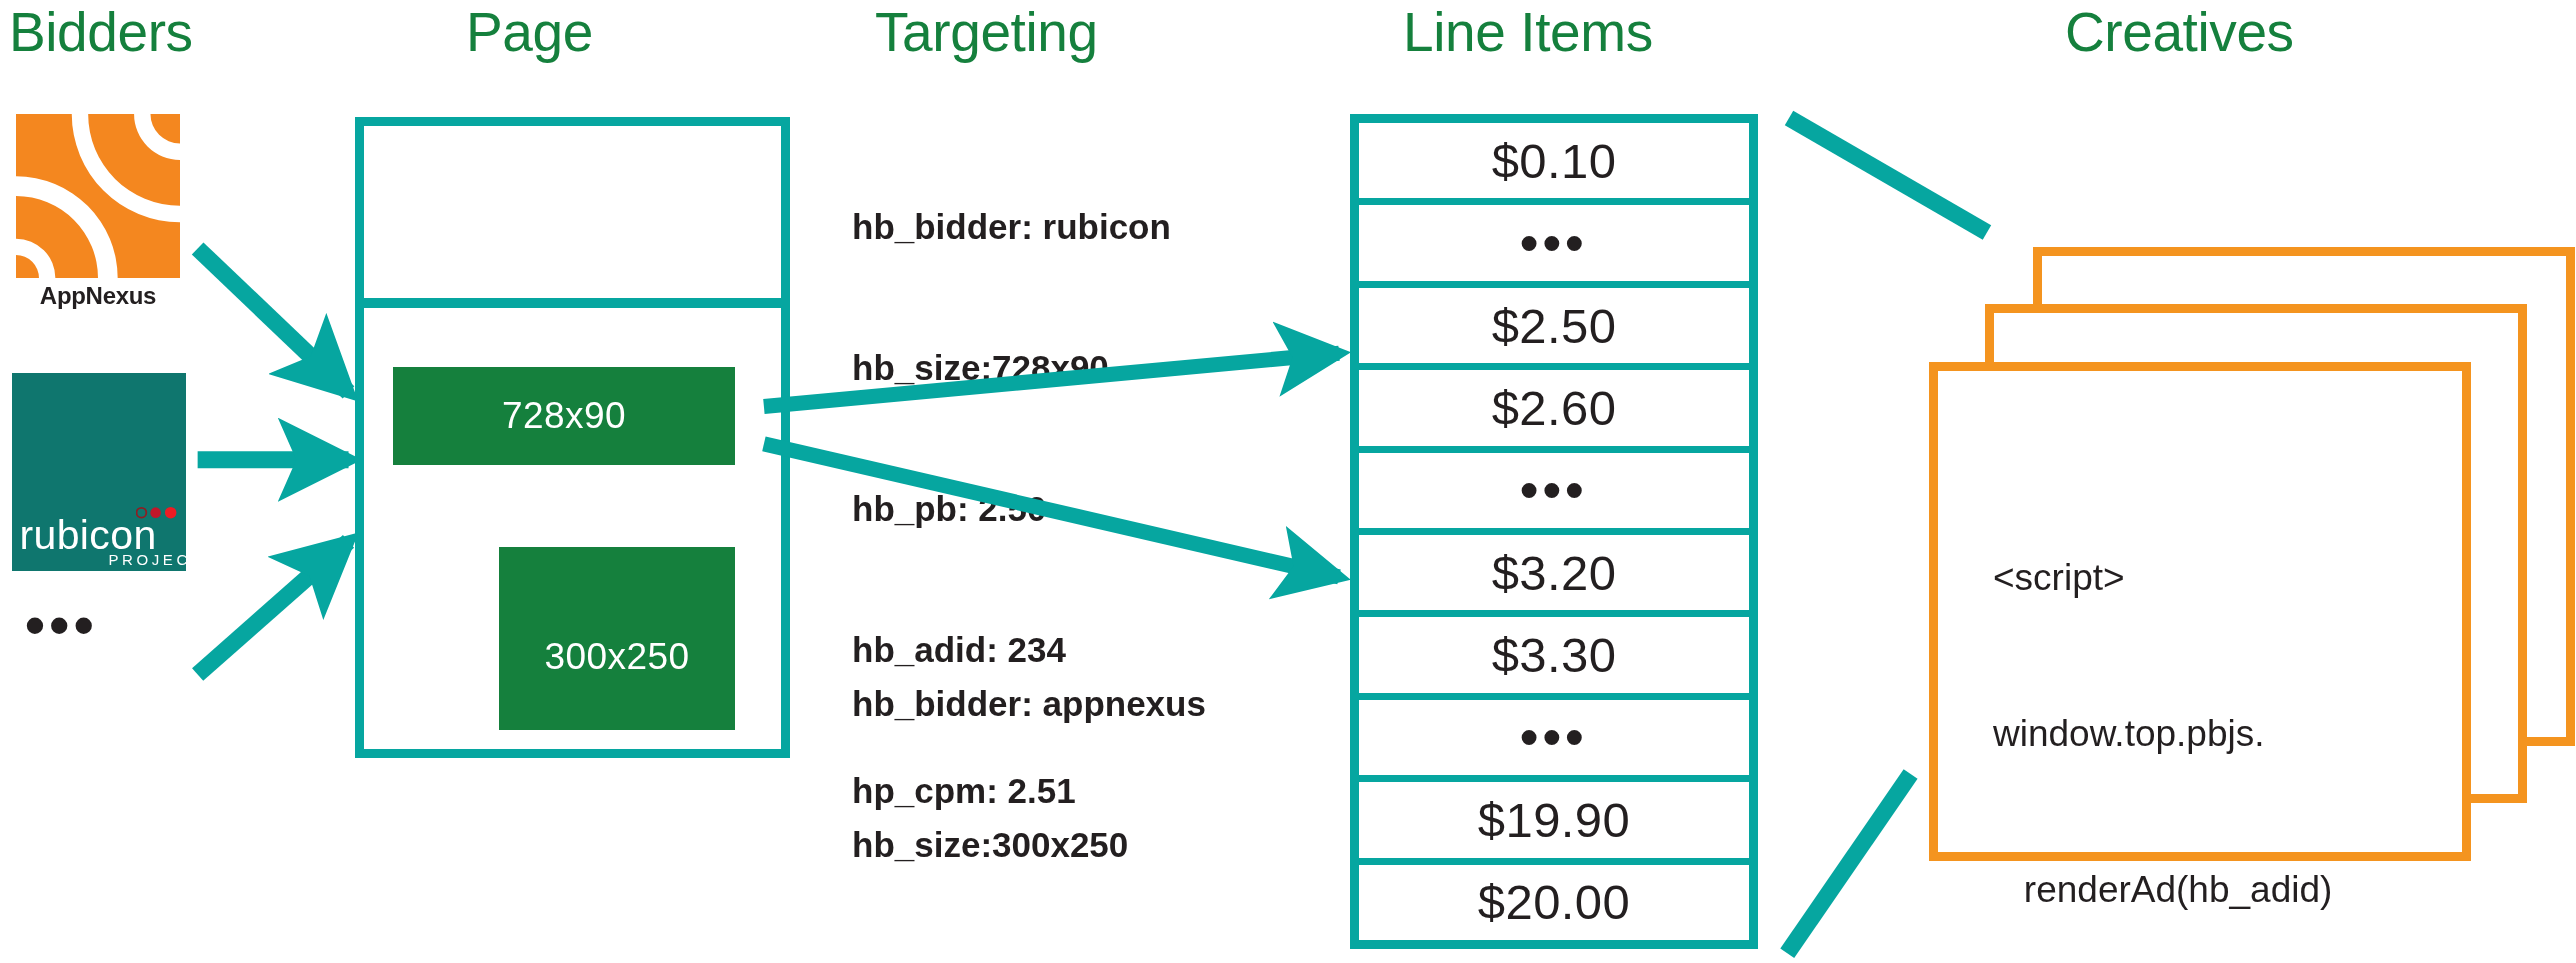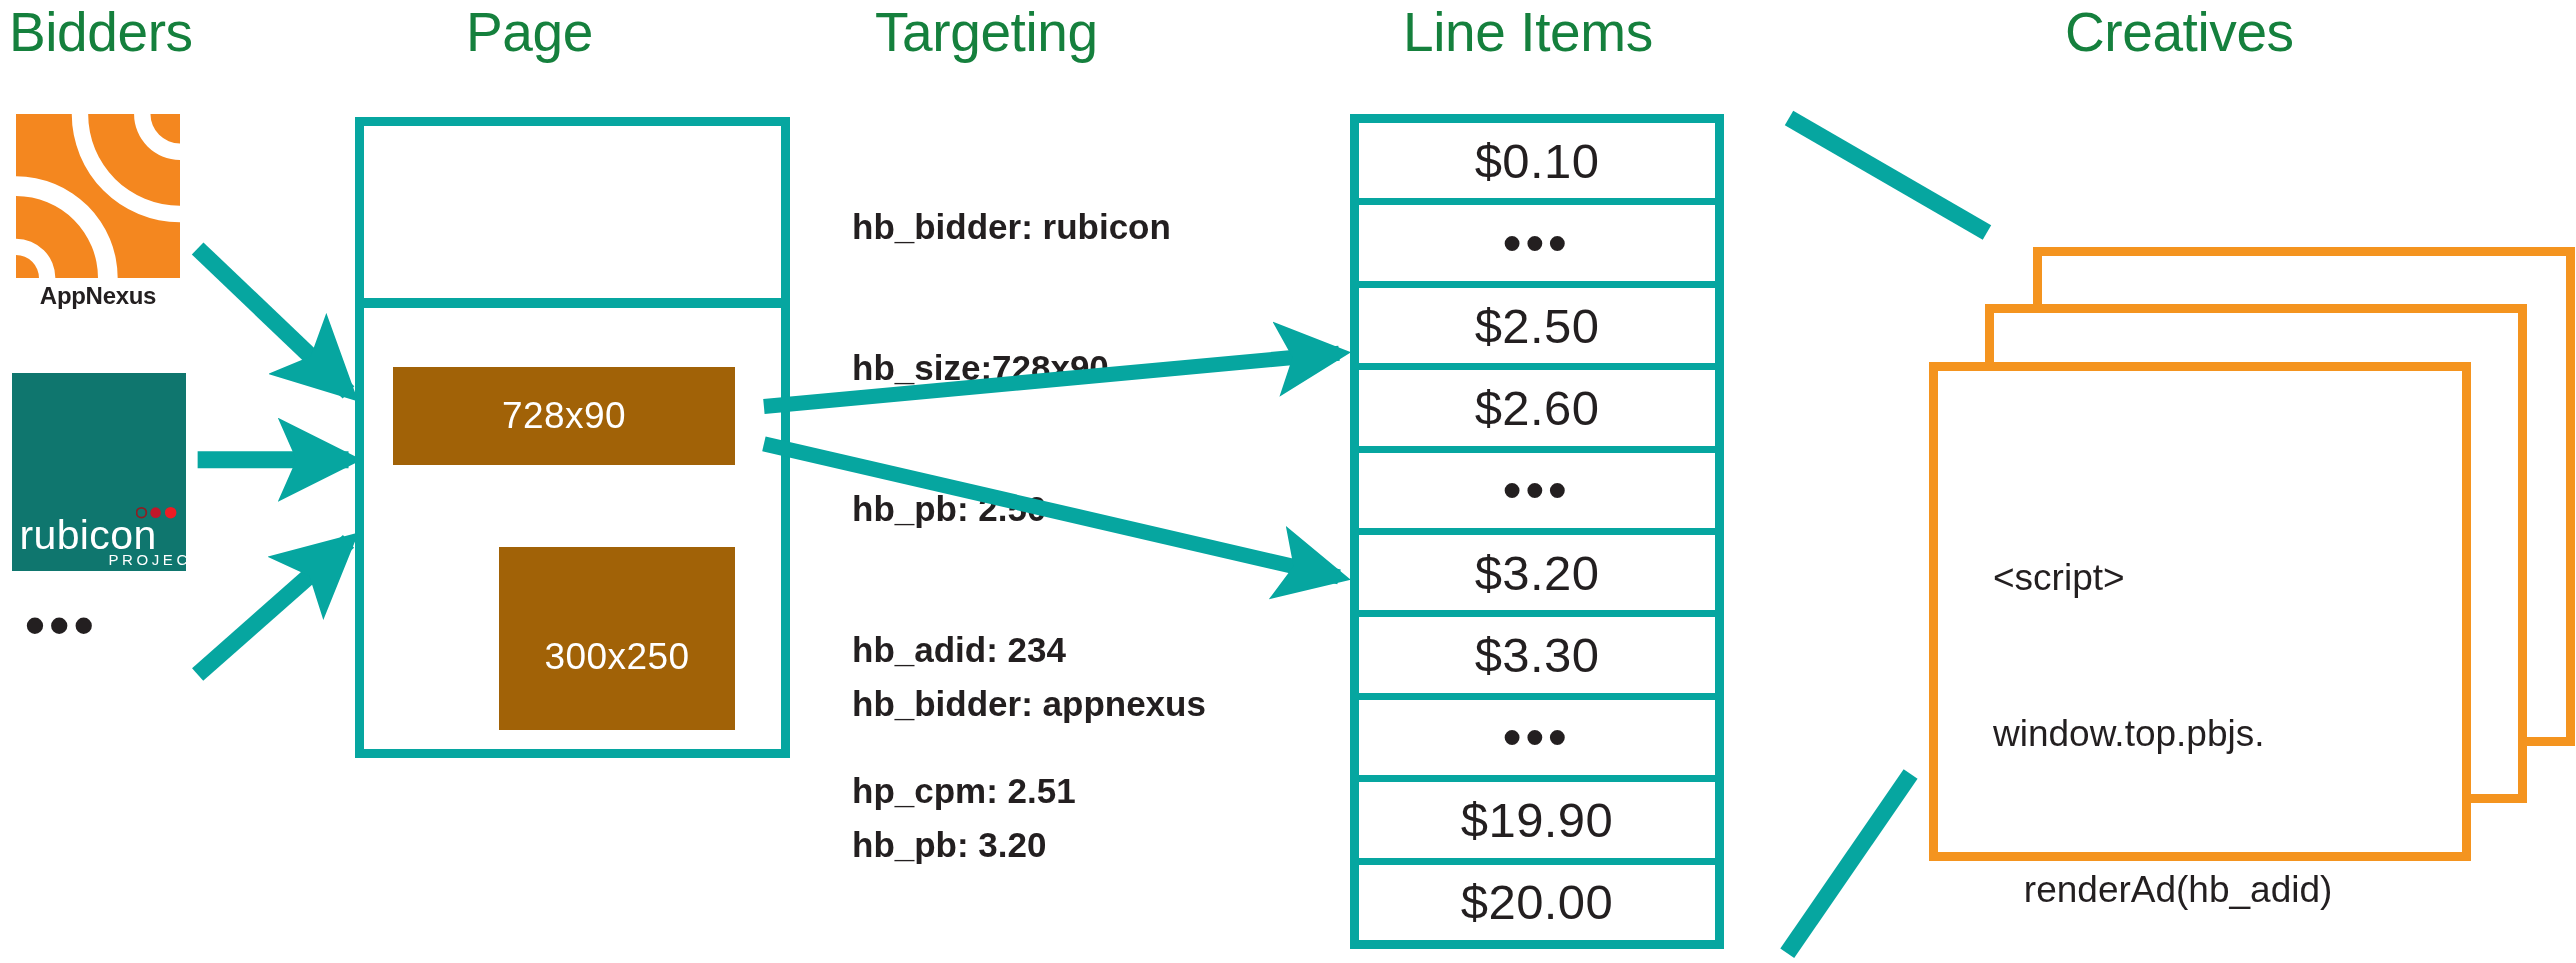--- a/index.html
+++ b/index.html
@@ -107,21 +107,21 @@
     background: #ffffff;
   }
   .page-divider {
     position: absolute;
     left: 355px; top: 298px;
     width: 435px; height: 9.8px;
     background: #06a6a0;
   }
   .ad-slot {
     position: absolute;
-    background: #a16207;
+    background: #15803d;
     color: #ffffff;
     display: flex;
     align-items: center;
     justify-content: center;
     font-size: 37px;
     font-weight: 400;
     letter-spacing: 0.4px;
   }
   #slot-728x90  { left: 393px; top: 367px; width: 342px; height: 98px; }
   #slot-300x250 { left: 499px; top: 511px; width: 236px; height: 183px;
@@ -137,21 +137,21 @@
     white-space: pre;
   }
   #target-top    { left: 852px; top: 109px; }
   #target-bottom { left: 852px; top: 586px; }
   .target-line { display: block; }
 
   
   .lineitems-box {
     position: absolute;
     left: 1350px; top: 114px;
-    width: 374px; height: 835px;
+    width: 408px; height: 835px;
     border: 9px solid #06a6a0;
     box-sizing: border-box;
     background: #ffffff;
     display: flex;
     flex-direction: column;
   }
   .li-row {
     flex: 1 1 0;
     border-bottom: 7px solid #06a6a0;
     display: flex;
@@ -251,20 +251,21 @@
   <div class="target-block" id="target-top">
     <span class="target-line">hb_bidder: rubicon</span>
     <span class="target-line">hb_size:728x90</span>
     <span class="target-line">hb_pb: 2.50</span>
     <span class="target-line">hb_adid: 234</span>
     <span class="target-line">hp_cpm: 2.51</span>
   </div>
 
   <div class="target-block" id="target-bottom">
     <span class="target-line">hb_bidder: appnexus</span>
+    <span class="target-line">hb_size:300x250</span>
     <span class="target-line">hb_pb: 3.20</span>
     
     
   </div>
 
   <div class="lineitems-box">
     <div class="li-row">$0.10</div>
     <div class="li-row dots">•••</div>
     <div class="li-row">$2.50</div>
     <div class="li-row">$2.60</div>

